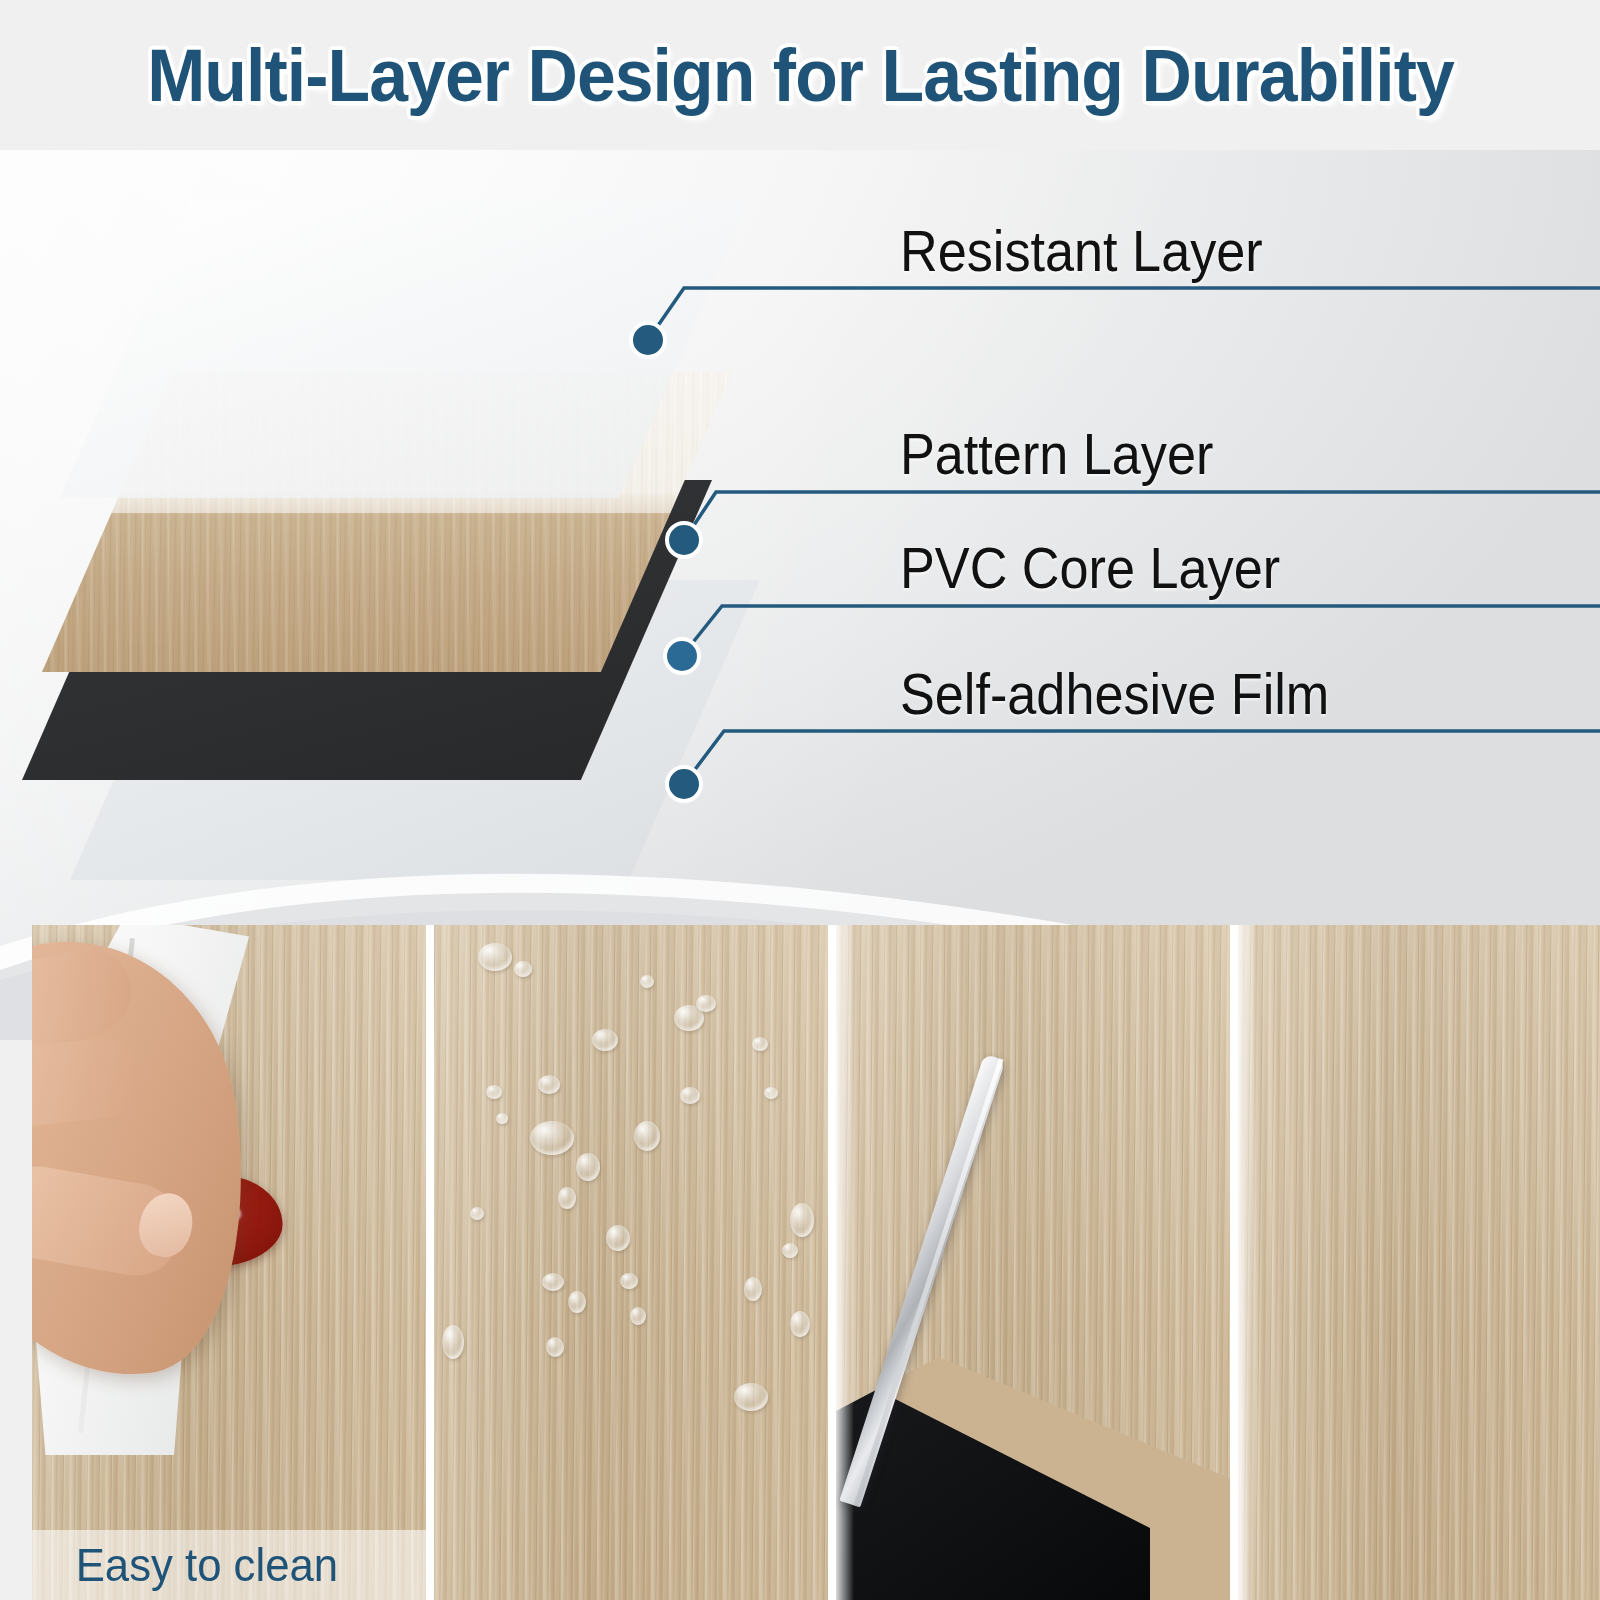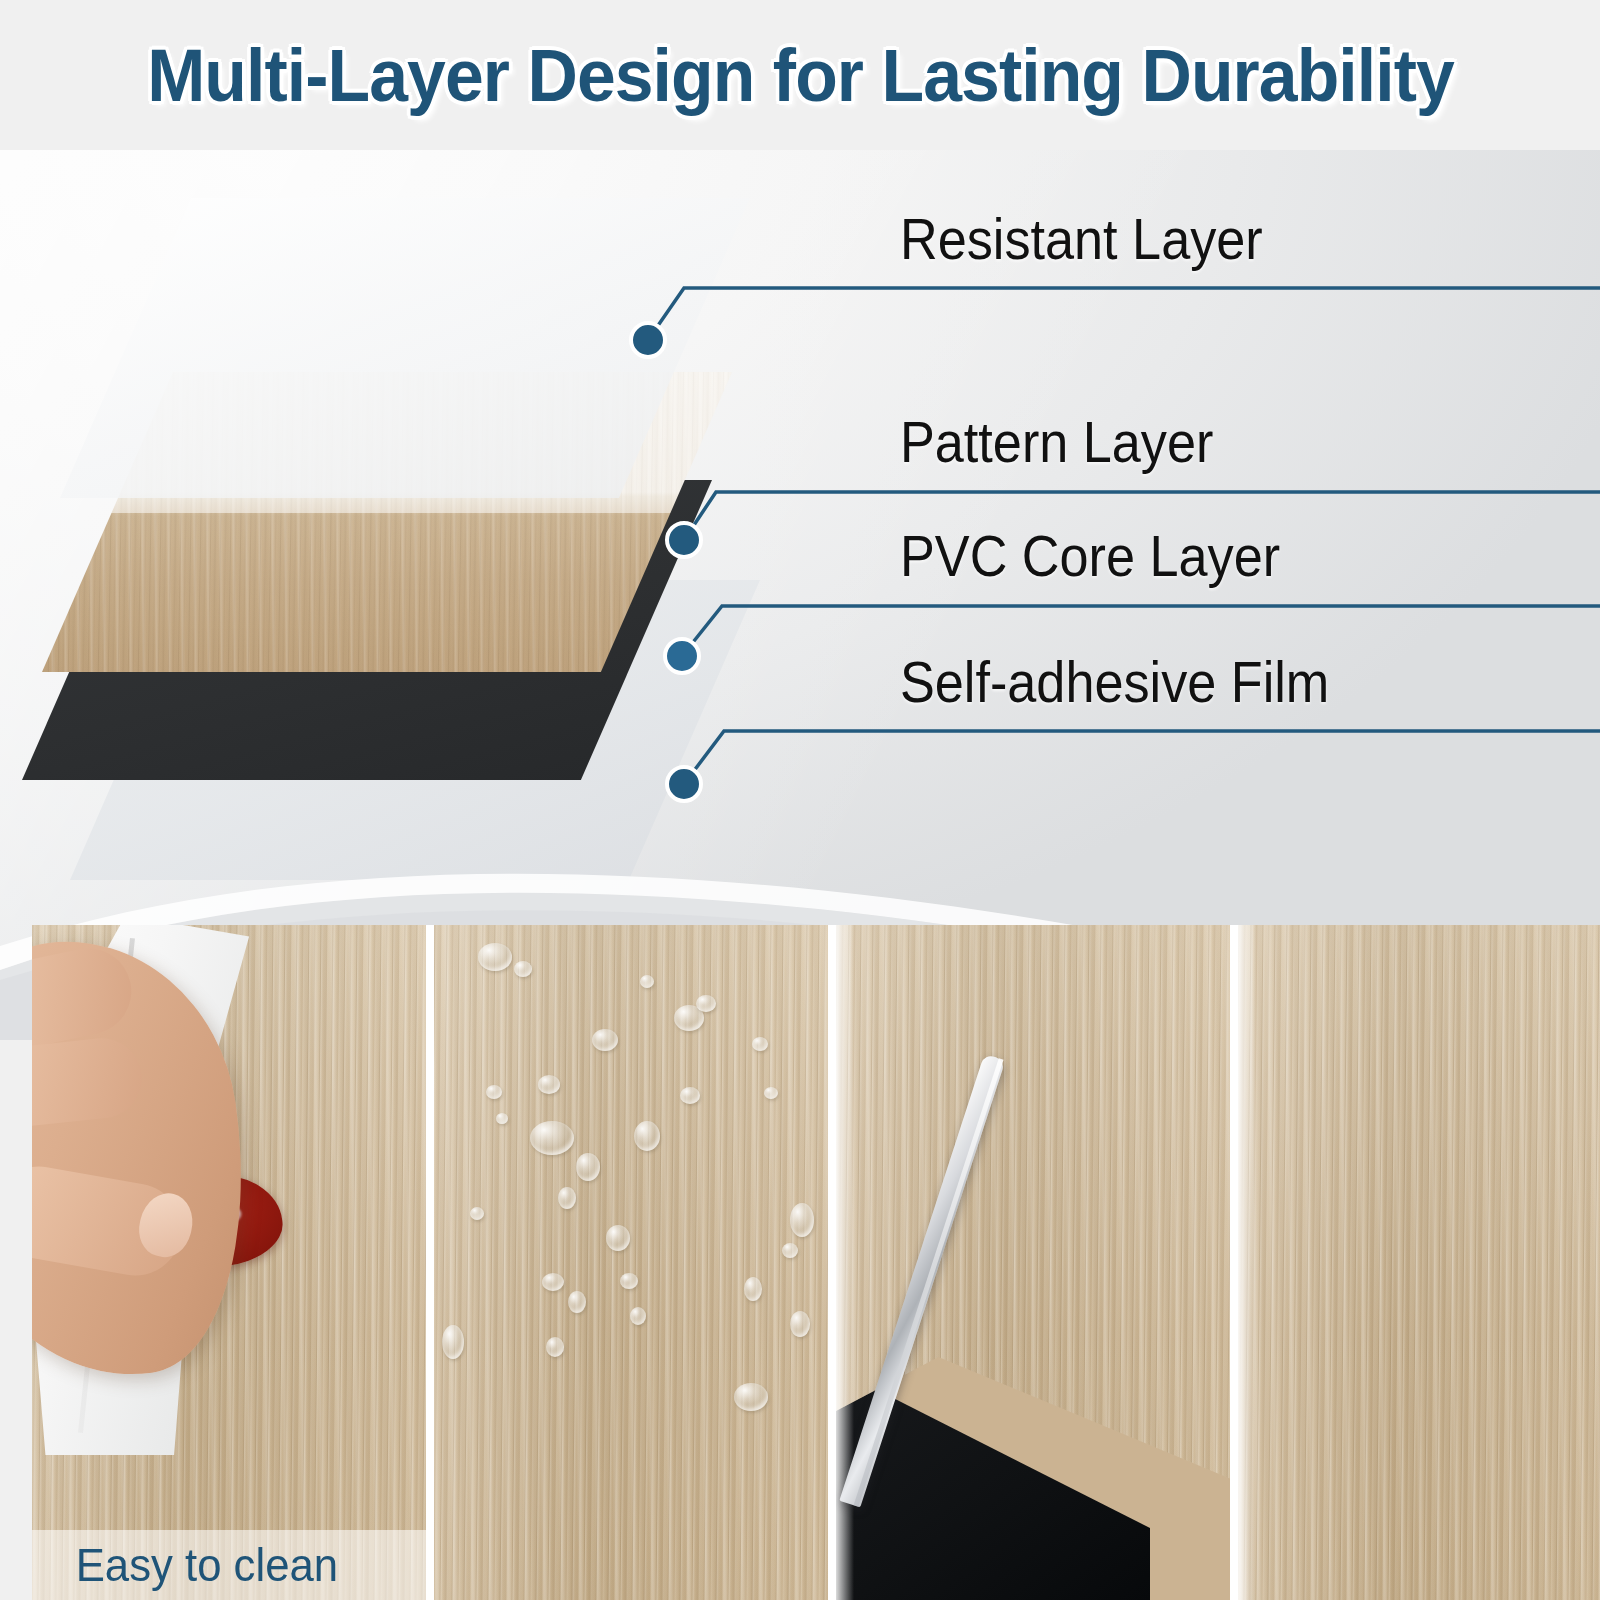--- a/index.html
+++ b/index.html
@@ -94,21 +94,21 @@
   }
 
   
   #layer-film{
     left:70px;top:430px;width:690px;height:300px;
     clip-path:polygon(19% 0%, 100% 0%, 81% 100%, 0% 100%);
     background:linear-gradient(160deg, rgba(236,238,240,.92) 0%, rgba(228,231,234,.88) 50%, rgba(219,222,226,.85) 100%);
   }
 
   
-  #callouts{position:absolute;left:0;top:0;width:1600px;height:960px;}
+  #callouts{position:absolute;left:0;top:12px;width:1600px;height:960px;}
   .callout-label{
     position:absolute;
     color:#111111;
     font-size:58px;
     transform:scaleX(.90);
     transform-origin:left center;
     white-space:nowrap;
     text-shadow:0 2px 3px rgba(255,255,255,.7);
   }
   .callout-svg{position:absolute;left:0;top:0;}

